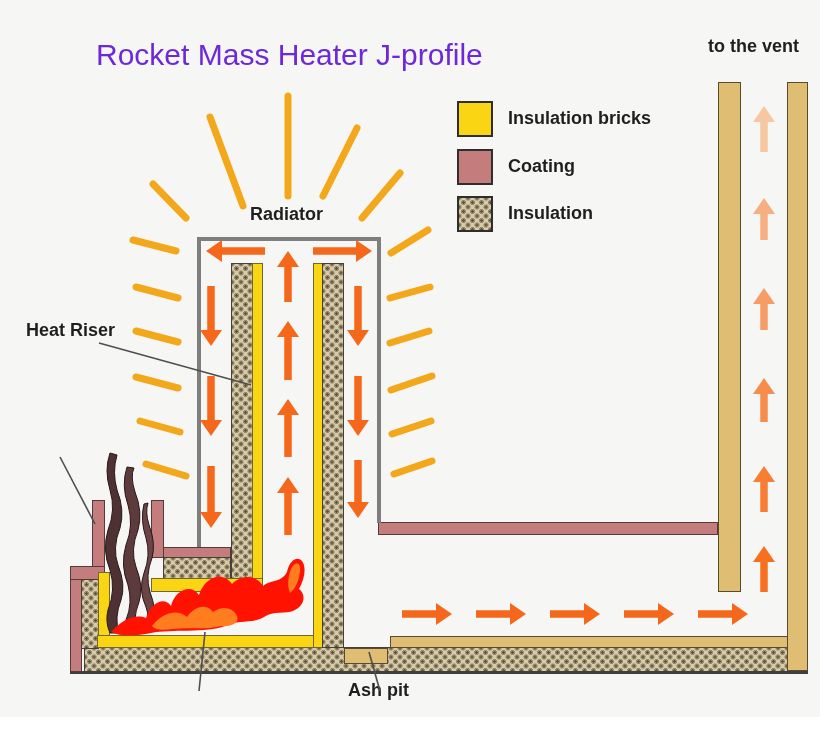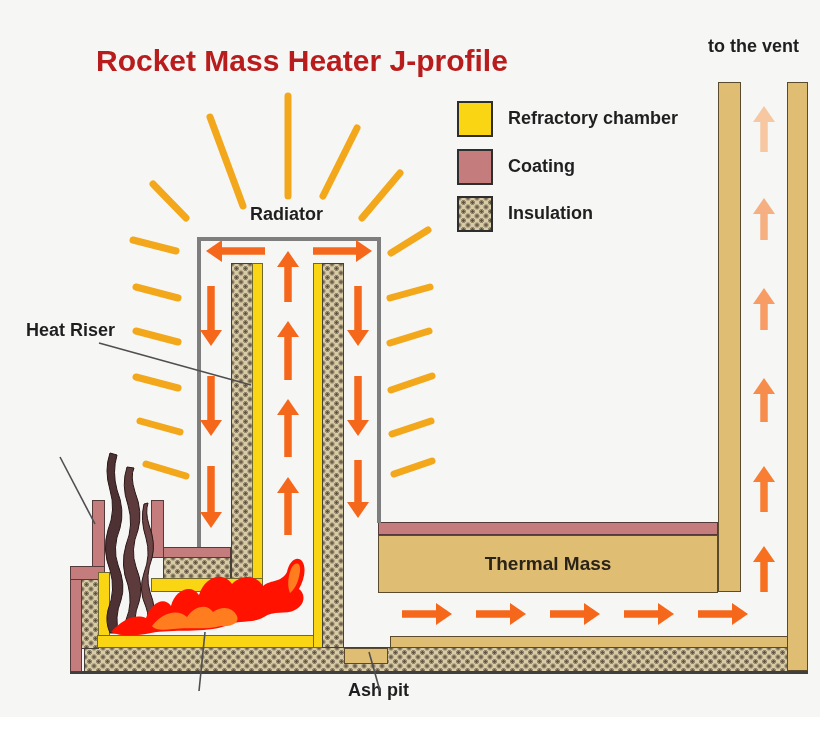--- a/index.html
+++ b/index.html
@@ -11,21 +11,21 @@
   .pink{background:#C47D7C;border:1.5px solid #553a3c;}
   .tan{background:#DFBD72;border:1.5px solid #5a4a2e;}
   .gray{background:#7E7E7E;}
   .insul{background-color:#D8CCA6;
     background-image:
       radial-gradient(circle,#5F5444 1.2px,#96896E 1.2px 2.7px,rgba(0,0,0,0) 2.8px),
       radial-gradient(circle,#5F5444 1.2px,#96896E 1.2px 2.7px,rgba(0,0,0,0) 2.8px);
     background-size:9px 9px;background-position:0 0,4.5px 4.5px;
     border:1.5px solid #45403a;}
   .lbl{position:absolute;color:#1F1F1F;font-size:18px;font-weight:600;white-space:nowrap;}
-  .title{position:absolute;left:96px;top:38px;font-size:30px;font-weight:700;color:#b91c1c;margin-top:6px;}
+  .title{position:absolute;left:96px;top:38px;font-size:30px;font-weight:400;color:#6d28d9;}
   .flexc{display:flex;align-items:center;justify-content:center;}
   .wrap{white-space:normal;text-align:center;line-height:22px;}
   .legend-swatch{position:absolute;width:36px;height:36px;box-sizing:border-box;border:2px solid #2e2e2e;}
   svg.abs{left:0;top:0;}
   .z1{z-index:1}.z2{z-index:2}.z3{z-index:3}
 </style>
 </head>
 <body>
 
 <div class="stage">
@@ -50,23 +50,20 @@
       <line x1="392" y1="434" x2="431" y2="421" stroke="#F3A71B" stroke-width="7" stroke-linecap="round"></line>
       <line x1="394" y1="474" x2="432" y2="461" stroke="#F3A71B" stroke-width="7" stroke-linecap="round"></line>
     </svg>
 
   <div class="abs insul z2" style="left:84px;top:647px;width:704px;height:25px"></div>
   <div class="abs tan z2" style="left:390px;top:636px;width:398px;height:12px"></div>
   <div class="abs tan z2" style="left:344px;top:648px;width:44px;height:16px"></div>
   <div class="abs z2" style="left:70px;top:671px;width:738px;height:3px;background:#3F3F3F"></div>
 
   <div class="abs pink z2" style="left:378px;top:522px;width:340px;height:13px"></div>
-  <div class="abs tan flexc z2" style="left:378px;top:535px;width:340px;height:58px">
-    <span style="font-size:19px;font-weight:600;color:#2A2418">Thermal Mass</span>
-  </div>
 
   <div class="abs tan z2" style="left:718px;top:82px;width:23px;height:510px"></div>
   <div class="abs tan z2" style="left:787px;top:82px;width:21px;height:589px"></div>
 
   <div class="abs gray z2" style="left:197px;top:237px;width:184px;height:4px"></div>
   <div class="abs gray z2" style="left:197px;top:237px;width:4px;height:310px"></div>
   <div class="abs gray z2" style="left:377px;top:237px;width:4px;height:286px"></div>
 
   <div class="abs insul z2" style="left:231px;top:263px;width:23px;height:316px"></div>
   <div class="abs yellow z2" style="left:252px;top:263px;width:11px;height:316px"></div>
@@ -152,21 +149,21 @@
     </svg>
 
   <div class="title">Rocket Mass Heater J-profile</div>
   <div class="lbl" style="left:708px;top:36px;font-weight:600">to the vent</div>
   <div class="lbl" style="left:250px;top:204px">Radiator</div>
   <div class="lbl" style="left:26px;top:320px">Heat Riser</div>
   <div class="lbl" style="left:348px;top:680px">Ash pit</div>
 
   <div>
     <div class="legend-swatch z2" style="left:457px;top:101px;background:#FAD513"></div>
-    <div class="lbl" style="left:508px;top:108px">Refractory chamber</div>
+    <div class="lbl" style="left:508px;top:108px">Insulation bricks</div>
     <div class="legend-swatch z2" style="left:457px;top:149px;background:#C47D7C"></div>
     <div class="lbl" style="left:508px;top:156px">Coating</div>
     <div class="legend-swatch insul z2" style="left:457px;top:196px"></div>
     <div class="lbl" style="left:508px;top:203px">Insulation</div>
   </div>
 
   <div class="abs" style="left:0;top:717px;width:820px;height:16px;background:#ffffff"></div>
 </div>
 
 </body></html>

